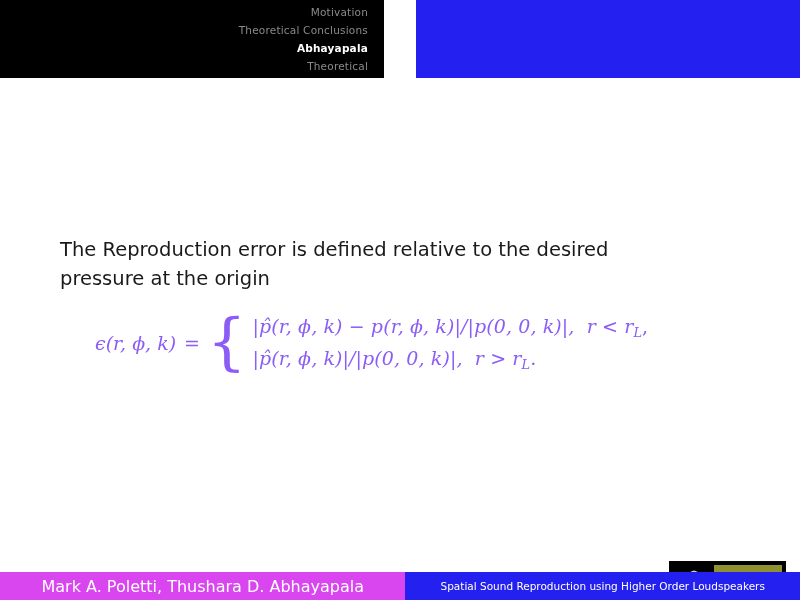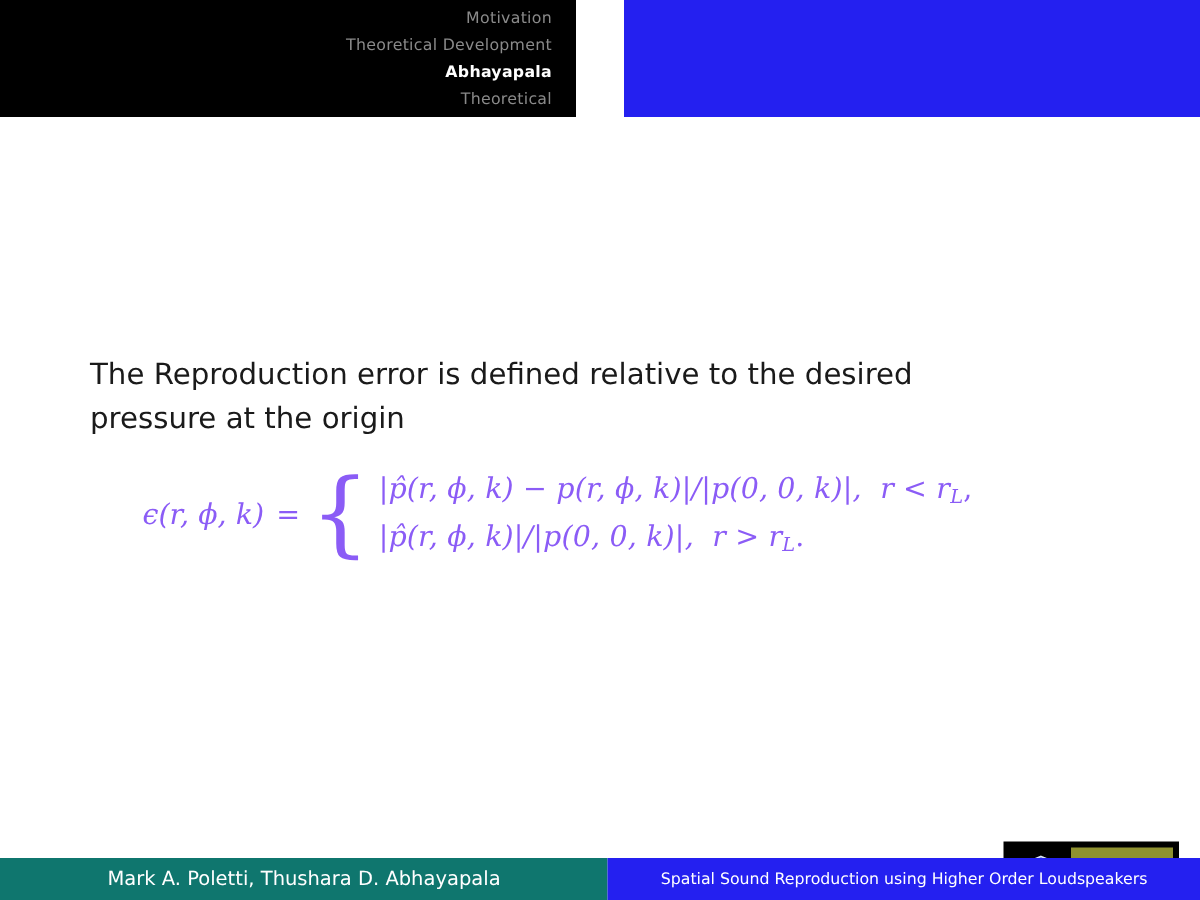--- a/index.html
+++ b/index.html
@@ -174,26 +174,26 @@
     position: absolute;
     left: 0;
     top: 572px;
     width: 800px;
     height: 28px;
     display: flex;
   }
   .foot-left {
     width: 410px;
     height: 28px;
-    background: #0f766e;
-    display: flex;
-    align-items: center;
-    justify-content: center;
-    color: #ffffff;
-    font-size: 13px;
+    background: #d946ef;
+    display: flex;
+    align-items: center;
+    justify-content: center;
+    color: #ffffff;
+    font-size: 16px;
     white-space: nowrap;
   }
   .foot-right {
     width: 399px;
     height: 28px;
     background: #2420f0;
     display: flex;
     align-items: center;
     justify-content: center;
     color: #ffffff;
@@ -203,21 +203,21 @@
 </style>
 </head>
 <body>
 
 <div class="slide">
 
   <div class="headline">
     <div class="headline-left">
       <div class="nav-list">
         <div class="nav-item">Motivation</div>
-        <div class="nav-item">Theoretical Development</div>
+        <div class="nav-item">Theoretical Conclusions</div>
         <div class="nav-item active">Abhayapala</div>
         <div class="nav-item">Theoretical</div>
       </div>
     </div>
     <div class="headline-right"></div>
   </div>
 
   <div class="content">
 
     <div class="body-text">The Reproduction error is defined relative to the desired pressure at the origin</div>

